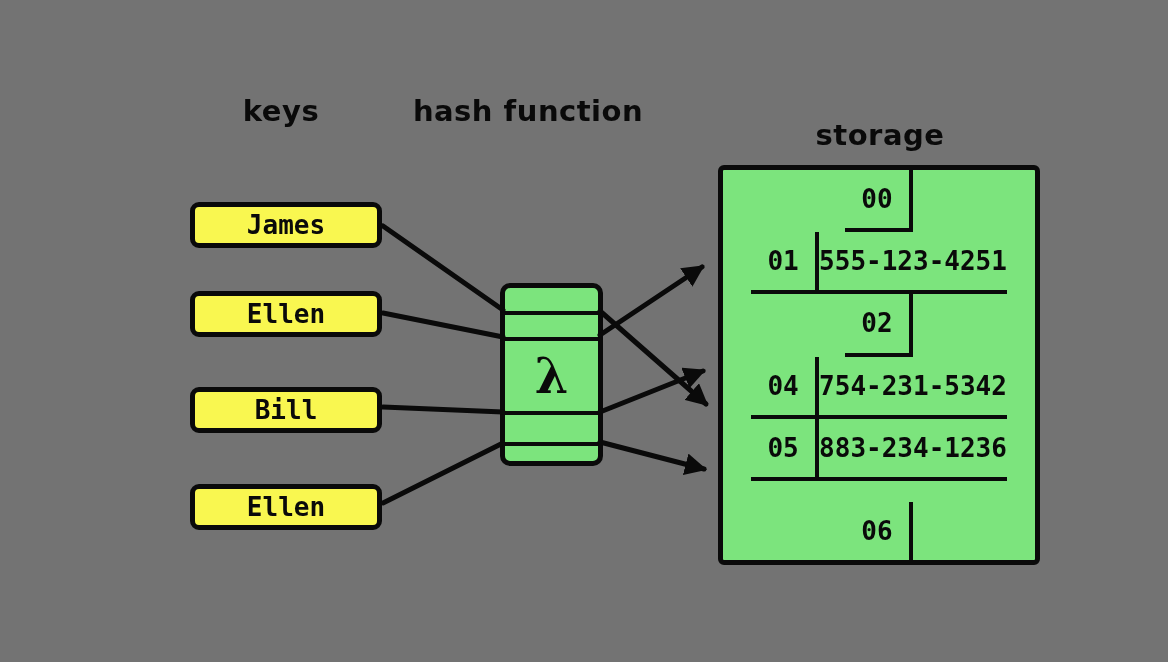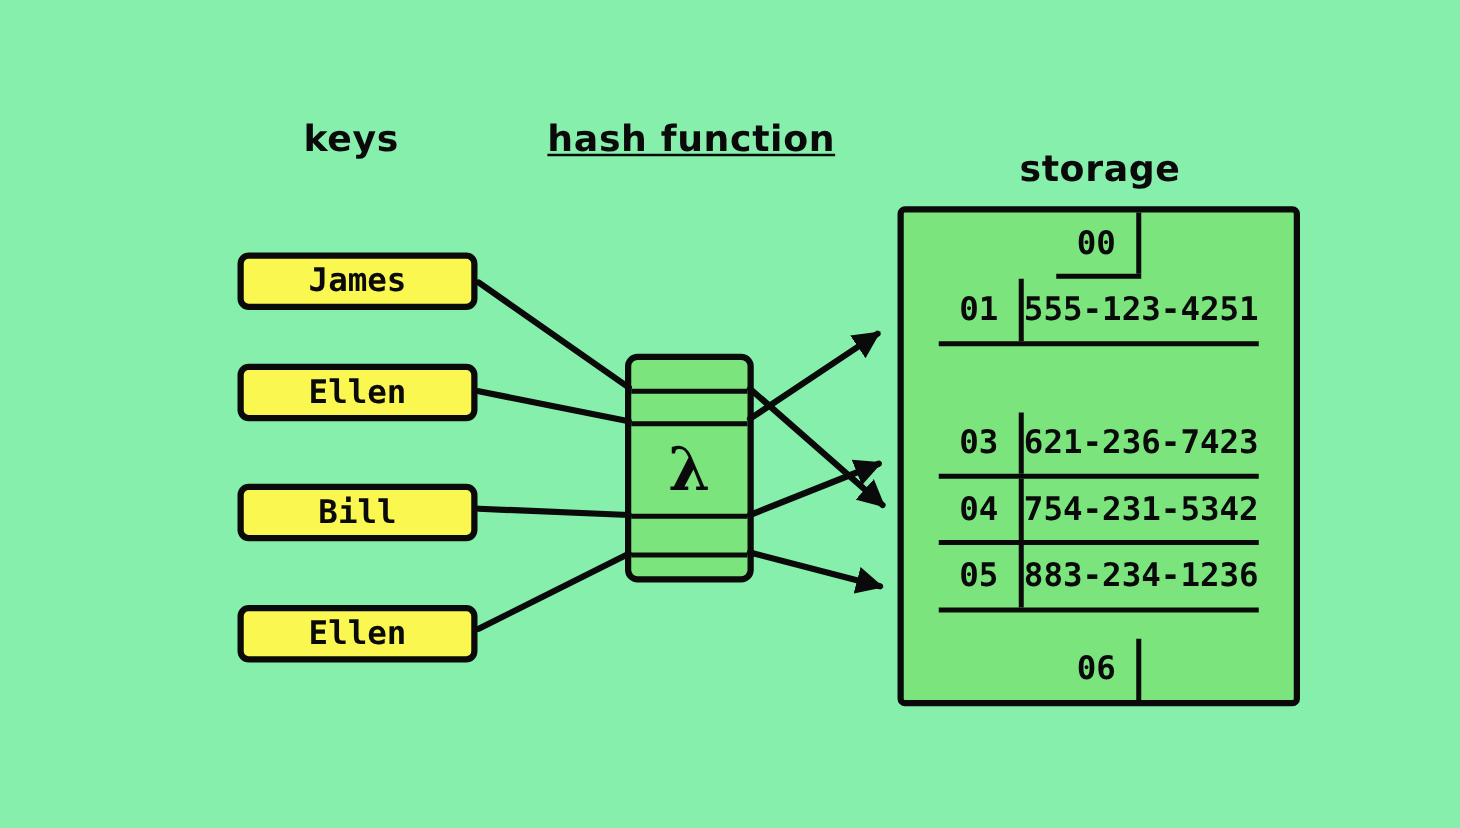--- a/index.html
+++ b/index.html
@@ -1,35 +1,35 @@
 <!DOCTYPE html>
 <html><head>
 <meta charset="utf-8">
 <style>
   html, body { margin: 0; padding: 0; background: #ffffff; }
   .canvas {
     position: relative;
     width: 1168px;
     height: 662px;
-    background: #86efac;
+    background: #737373;
     overflow: hidden;
     font-family: "DejaVu Sans", "Liberation Sans", sans-serif;
   }
   .col-header {
     position: absolute;
     top: 94px;
     transform: translateX(-50%);
     font-size: 29px;
     font-weight: bold;
     color: #0a0a0a;
     white-space: nowrap;
     letter-spacing: 0.5px;
   }
   .hdr-keys { left: 281px; }
-  .hdr-hash { left: 553px; text-decoration: underline; }
+  .hdr-hash { left: 528px; }
   .hdr-storage { left: 880px; margin-top: 24px; }
 
   .key-box {
     position: absolute;
     left: 190px;
     width: 192px;
     height: 46px;
     box-sizing: border-box;
     background: #f9f750;
     border: 5px solid #0a0a0a;
@@ -165,25 +165,22 @@
   <div class="storage-table">
     <div class="storage-row">
       <div class="cell-index">00</div>
       <div class="cell-value"></div>
     </div>
     <div class="storage-row">
       <div class="cell-index">01</div>
       <div class="cell-value">555-123-4251</div>
     </div>
     <div class="storage-row">
+      <div class="cell-index">02</div>
       <div class="cell-value"></div>
-    </div>
-    <div class="storage-row">
-      <div class="cell-index">03</div>
-      <div class="cell-value">621-236-7423</div>
     </div>
     <div class="storage-row">
       <div class="cell-index">04</div>
       <div class="cell-value">754-231-5342</div>
     </div>
     <div class="storage-row">
       <div class="cell-index">05</div>
       <div class="cell-value">883-234-1236</div>
     </div>
     <div class="storage-row">

